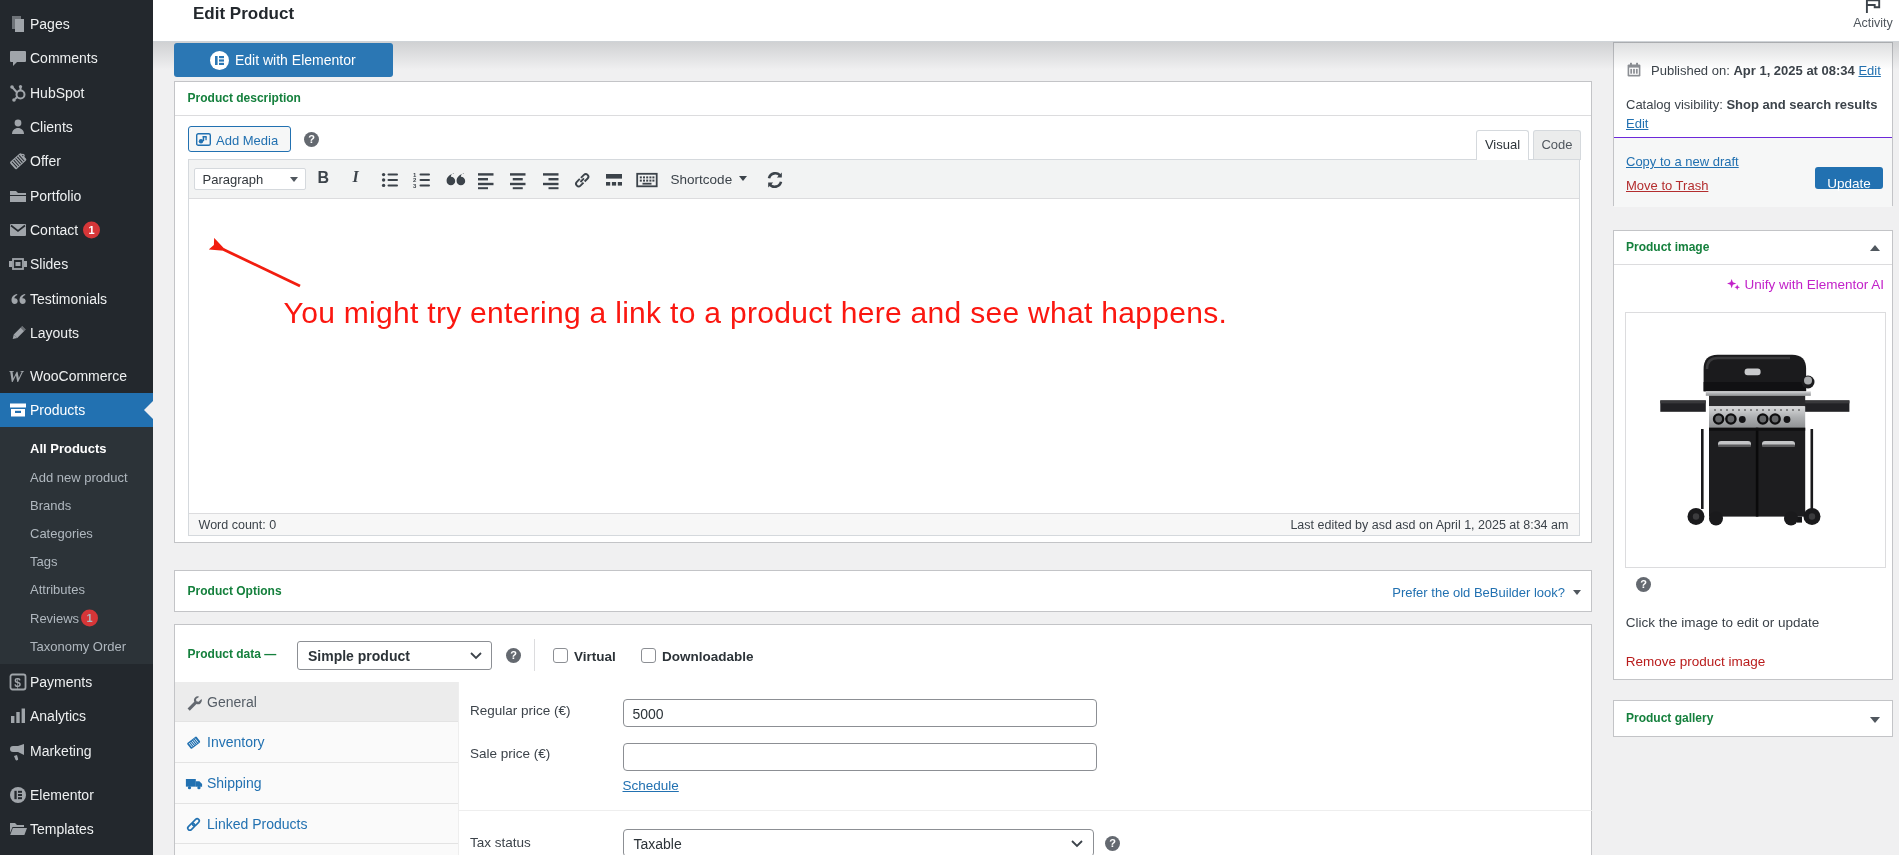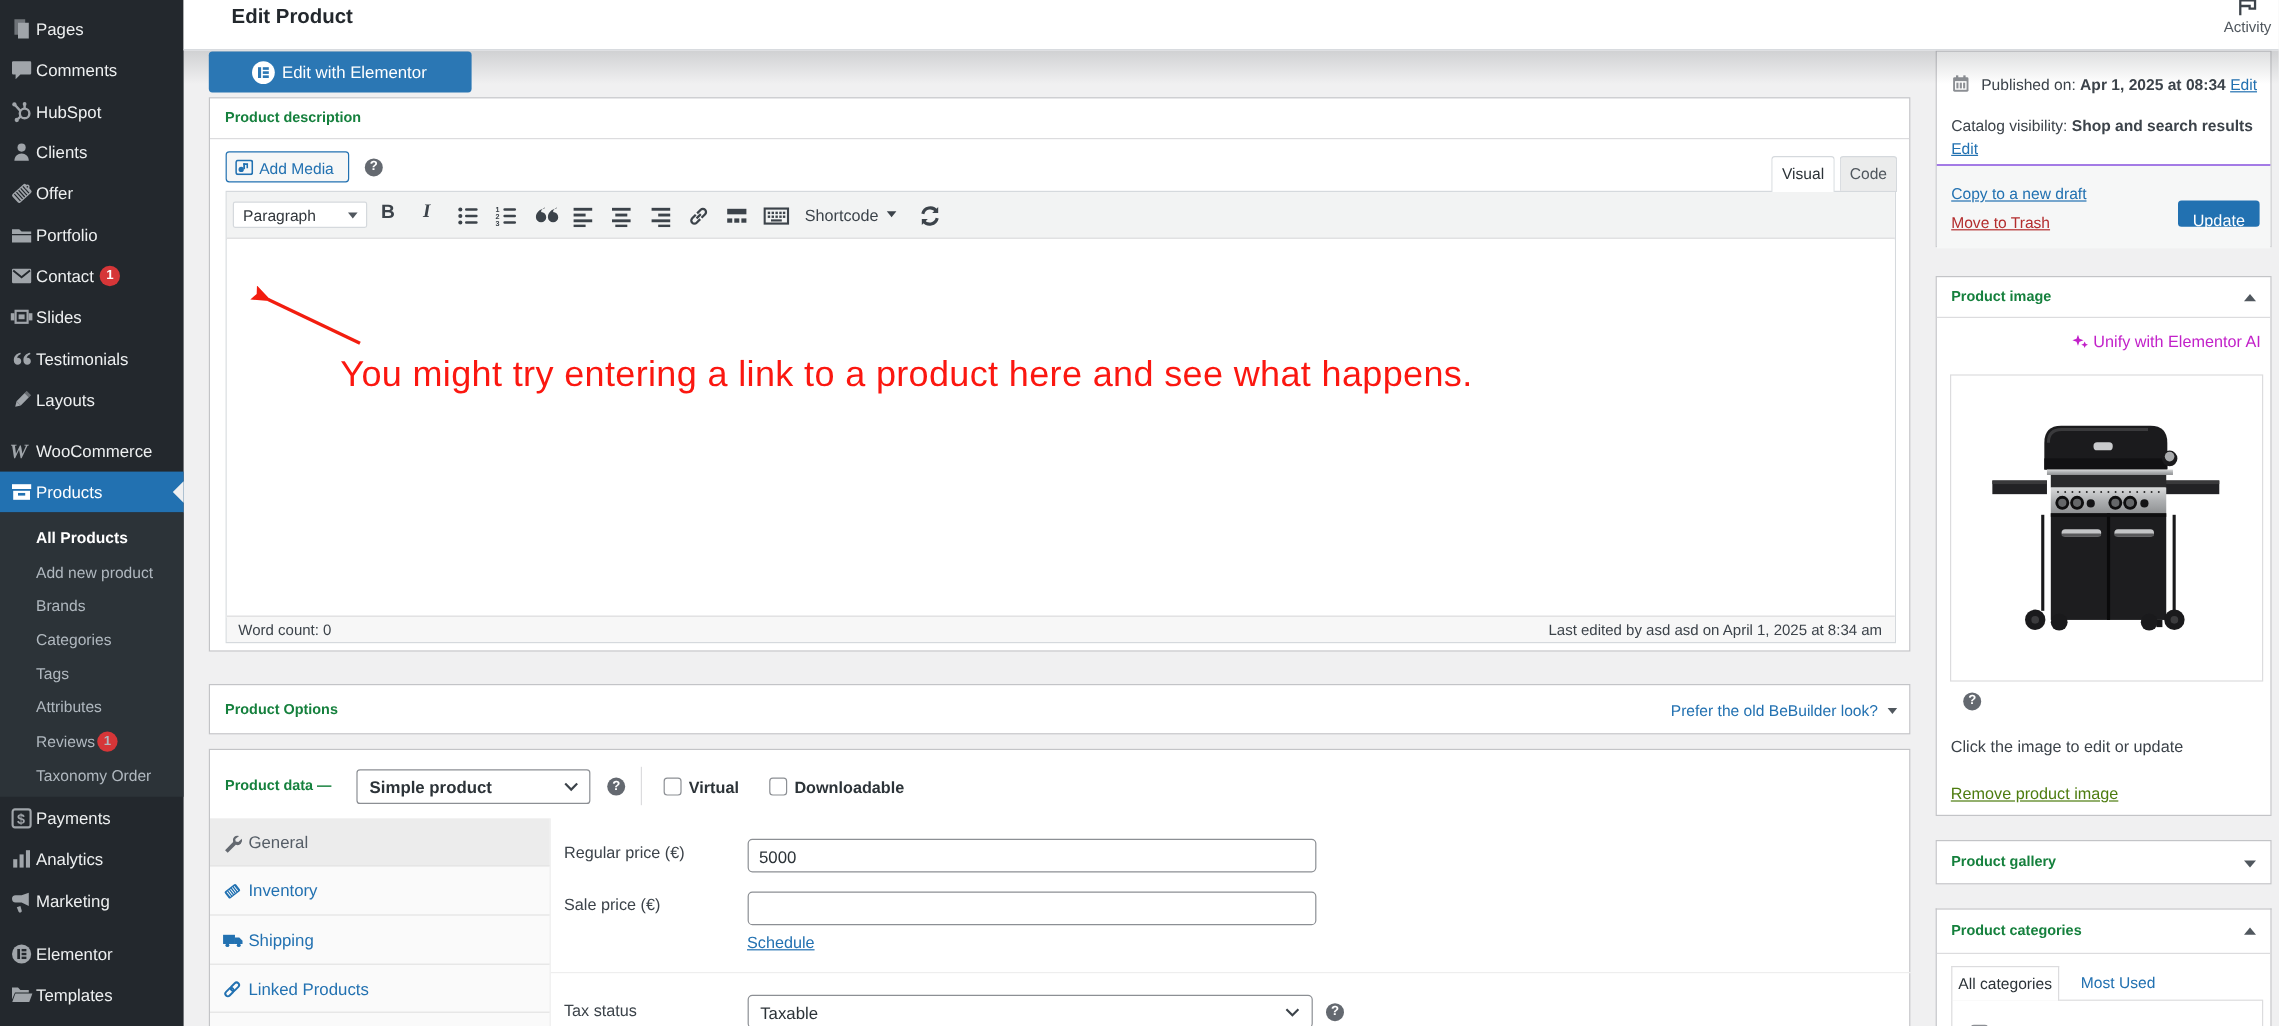--- a/index.html
+++ b/index.html
@@ -567,31 +567,19 @@
             <circle cx="152" cy="167.5" r="8.5"></circle>
           </g>
         <g fill="#3c3c3e">
             <circle cx="36" cy="167.5" r="3.2"></circle>
             <circle cx="152" cy="167.5" r="3.2"></circle>
           </g>
         </svg>
     </div>
     <span class="help" style="position:absolute; left:22px; top:346px;">?</span>
     <span style="position:absolute; left:11.7px; top:384px; font-size:13.5px; color:#3c434a;">Click the image to edit or update</span>
-    <span style="position:absolute; left:11.7px; top:423px; font-size:13.5px;"><a style="color:#4d7c0f; text-decoration:underline;">Remove product image</a></span>
+    <span style="position:absolute; left:11.7px; top:423px; font-size:13.5px;"><a style="color:#b91c1c; ">Remove product image</a></span>
   </div>
   <div class="panel" style="left:1613px; top:700px; width:280px; height:37px;padding-left:27px;">
     <span class="hdr14" style="position:absolute; left:12px; top:10px;">Product gallery</span>
       <span class="togg down" style="top:16px;"></span>
   </div>
-  <div class="panel" style="left:1613px; top:757px; width:280px; height:99px; border-bottom:none;">
-    <div class="abs" style="left:0; top:0; width:100%; height:36.7px; border-bottom:1px solid #dcdcde;">
-        <span class="hdr14" style="position:absolute; left:12px; top:10px;">Product categories</span>
-        <span class="togg up" style="top:15px;"></span>
-      </div>
-    <div class="abs" style="left:12px; top:47px; width:90px; height:28.5px; background:#fff; border:1px solid #dcdcde; border-bottom:none; font-size:13px; color:#2c3338; text-align:center; line-height:27px; z-index:2;">All categories</div>
-    <div class="abs" style="left:12px; top:74.5px; width:260px; height:25px; border:1px solid #dcdcde; background:#fff;">
-      <span class="abs" style="left:15px; top:20px; width:15px; height:15px; border:1px solid #8c8f94; border-radius:3px; background:#fff;"></span>
-
-    </div>
-    <span style="position:absolute; left:120px; top:53px; font-size:13px; color:#2271b1;">Most Used</span>
-  </div>
 </div>
 
 </body></html>

